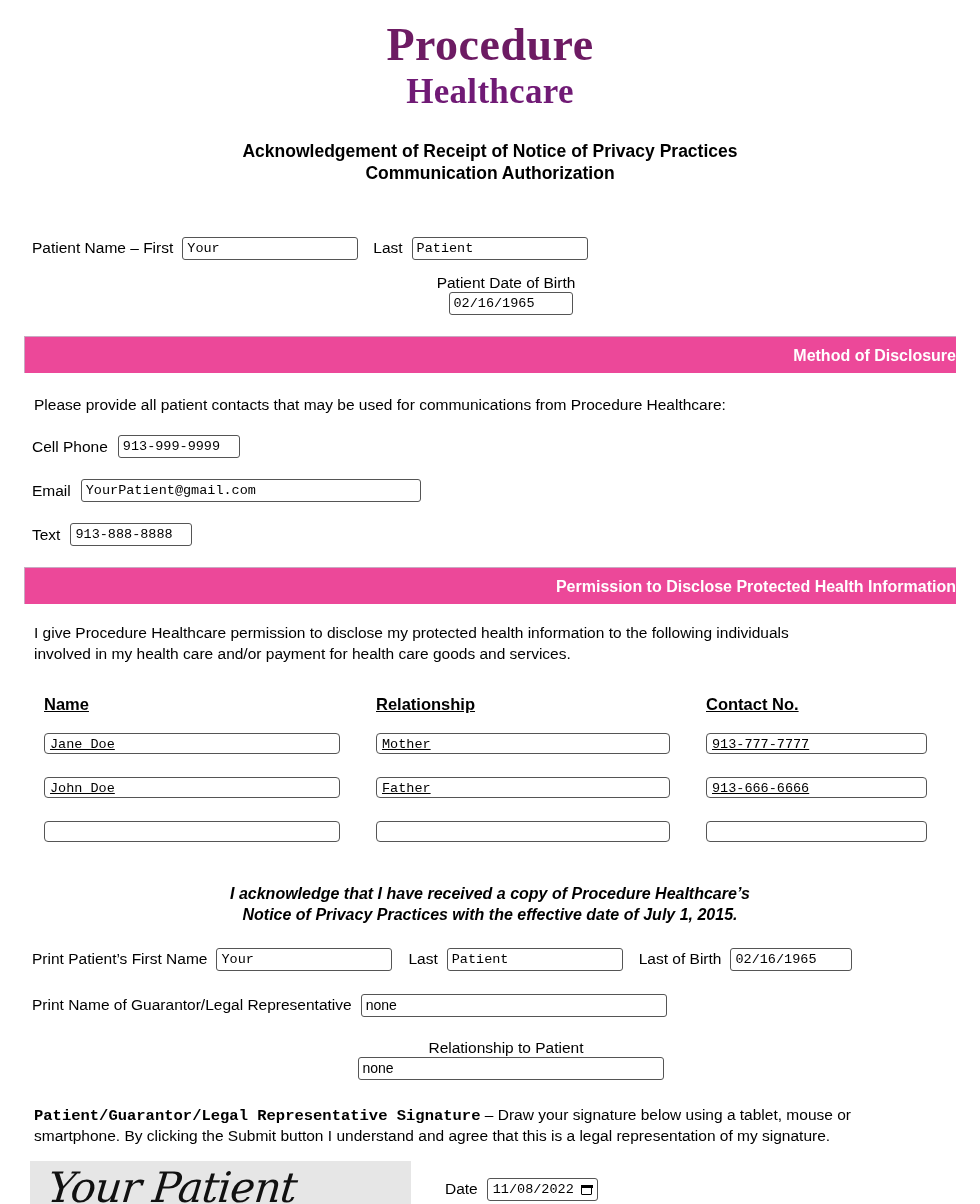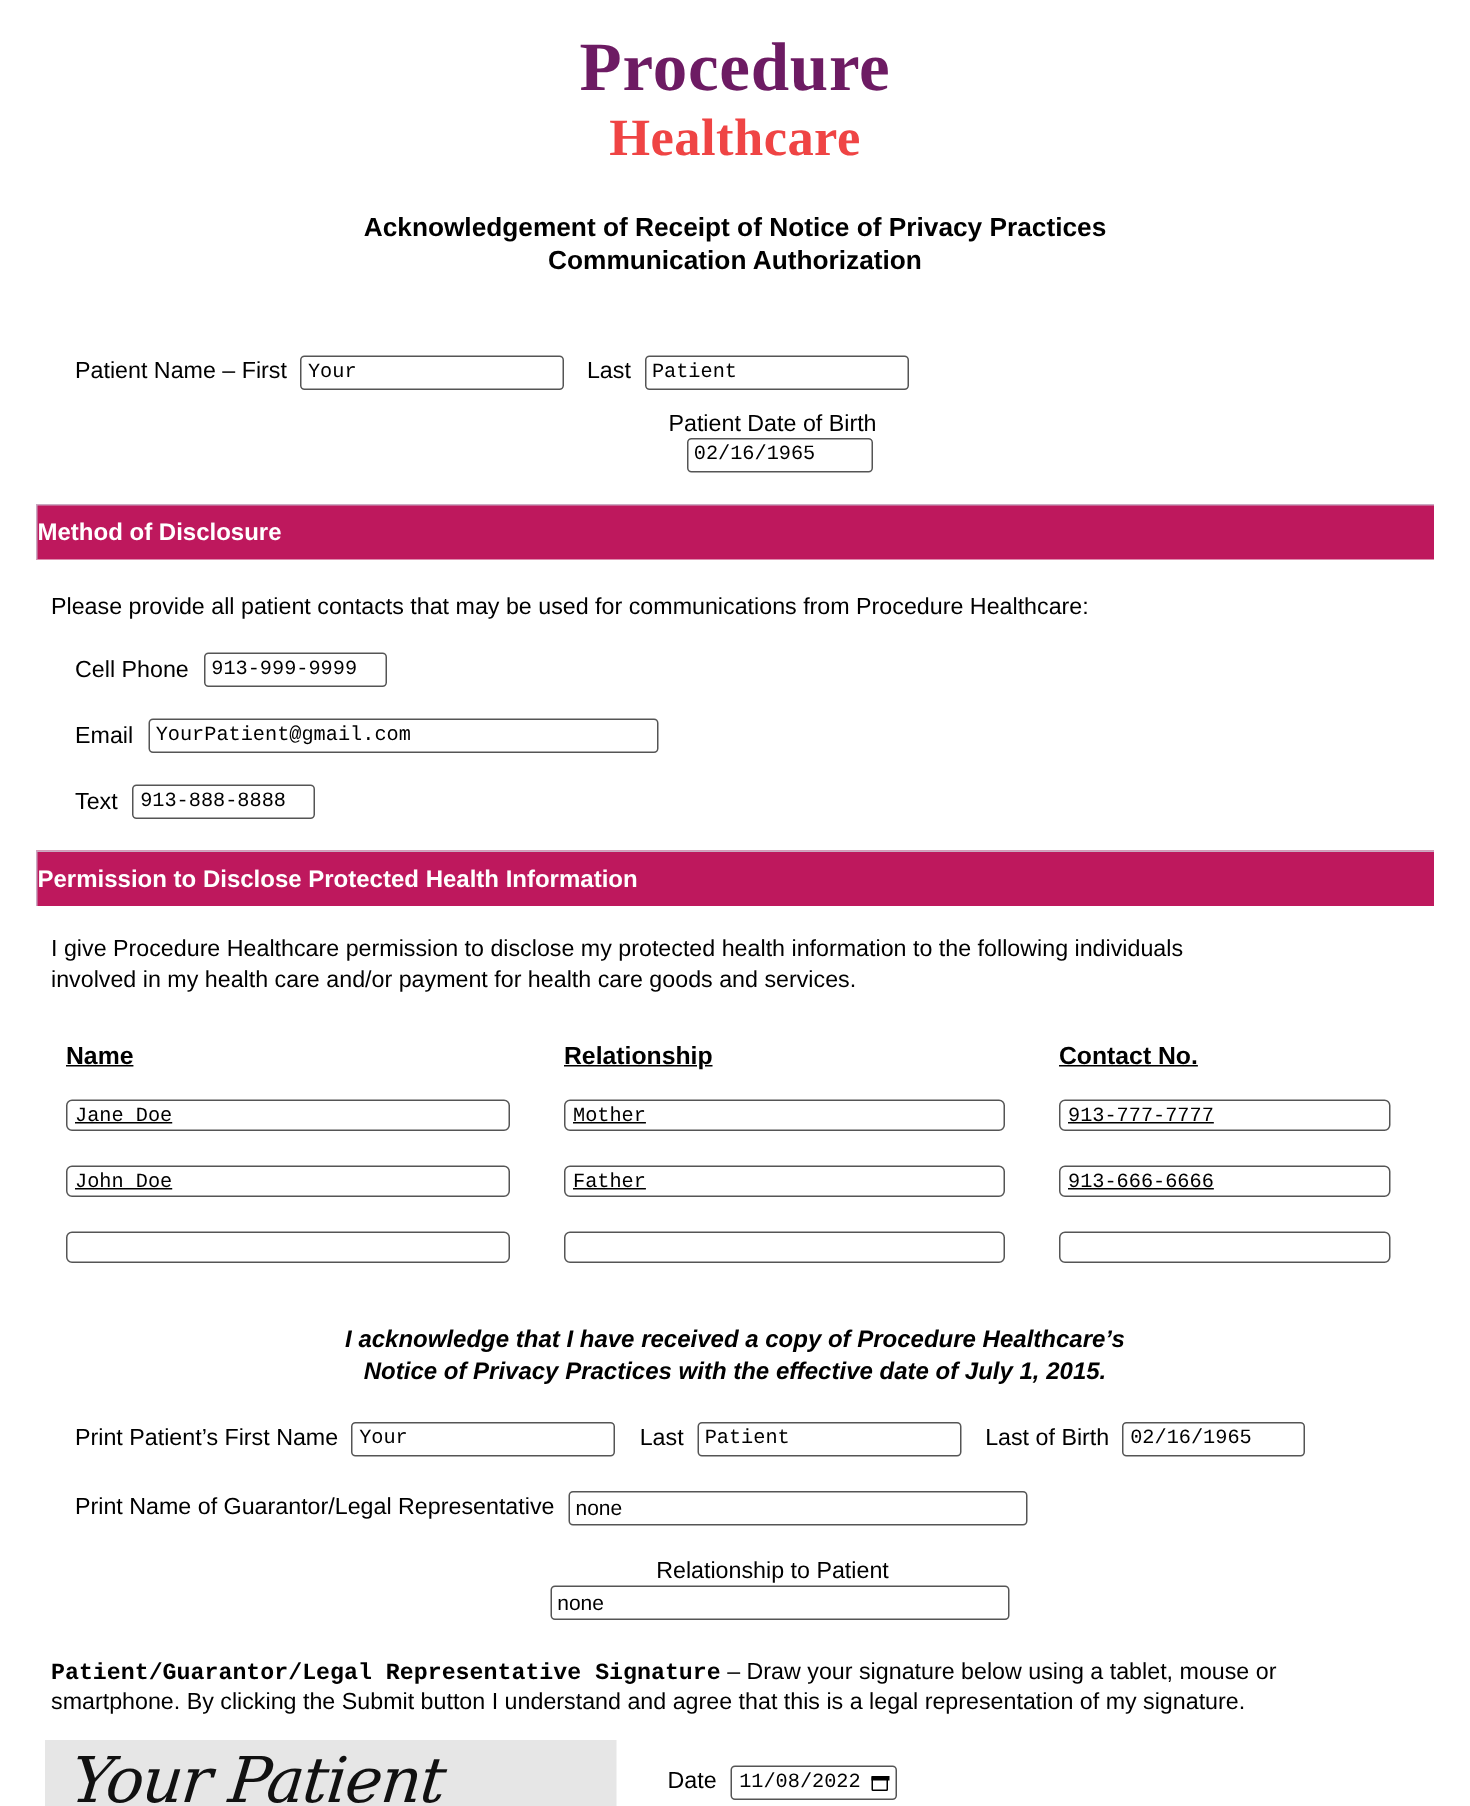--- a/index.html
+++ b/index.html
@@ -31,40 +31,40 @@
     font-size: 46px;
     font-weight: bold;
     color: #6d1b63;
     letter-spacing: 0.5px;
     line-height: 1.0;
   }
   .logo-bottom {
     font-family: "Liberation Serif", "DejaVu Serif", serif;
     font-size: 35px;
     font-weight: bold;
-    color: #ef4444;
+    color: #701a75;
     letter-spacing: 0.3px;
     line-height: 1.25;
     margin-top: 2px;
   }
 
   
   .doc-title {
     text-align: center;
     font-size: 17.5px;
     font-weight: bold;
     line-height: 1.28;
     margin-top: 26px;
   }
 
   
   .row {
     display: flex;
     align-items: center;
-    padding-left: 50px;
+    padding-left: 32px;
   }
   .lbl {
     font-size: 15.5px;
     white-space: nowrap;
   }
   .fld {
     border: 1.6px solid #555555;
     border-radius: 3px;
     background: #ffffff;
     height: 21px;
@@ -78,23 +78,23 @@
     white-space: nowrap;
   }
   .fld.sans {
     font-family: Liberation Sans, sans-serif;
     font-size: 14px;
   }
 
   
   .banner {
     margin: 0 24px;
-    background: #be185d;
+    background: #ec4899;
     color: #ffffff;
-    text-align: left;
+    text-align: right;
     font-size: 16px;
     font-weight: bold;
     height: 37px;
     line-height: 37px;
     border-top: 1px solid #c9a9c2;
     border-left: 1px solid #c9a9c2;
     box-sizing: border-box;
   }
 
   .para {

